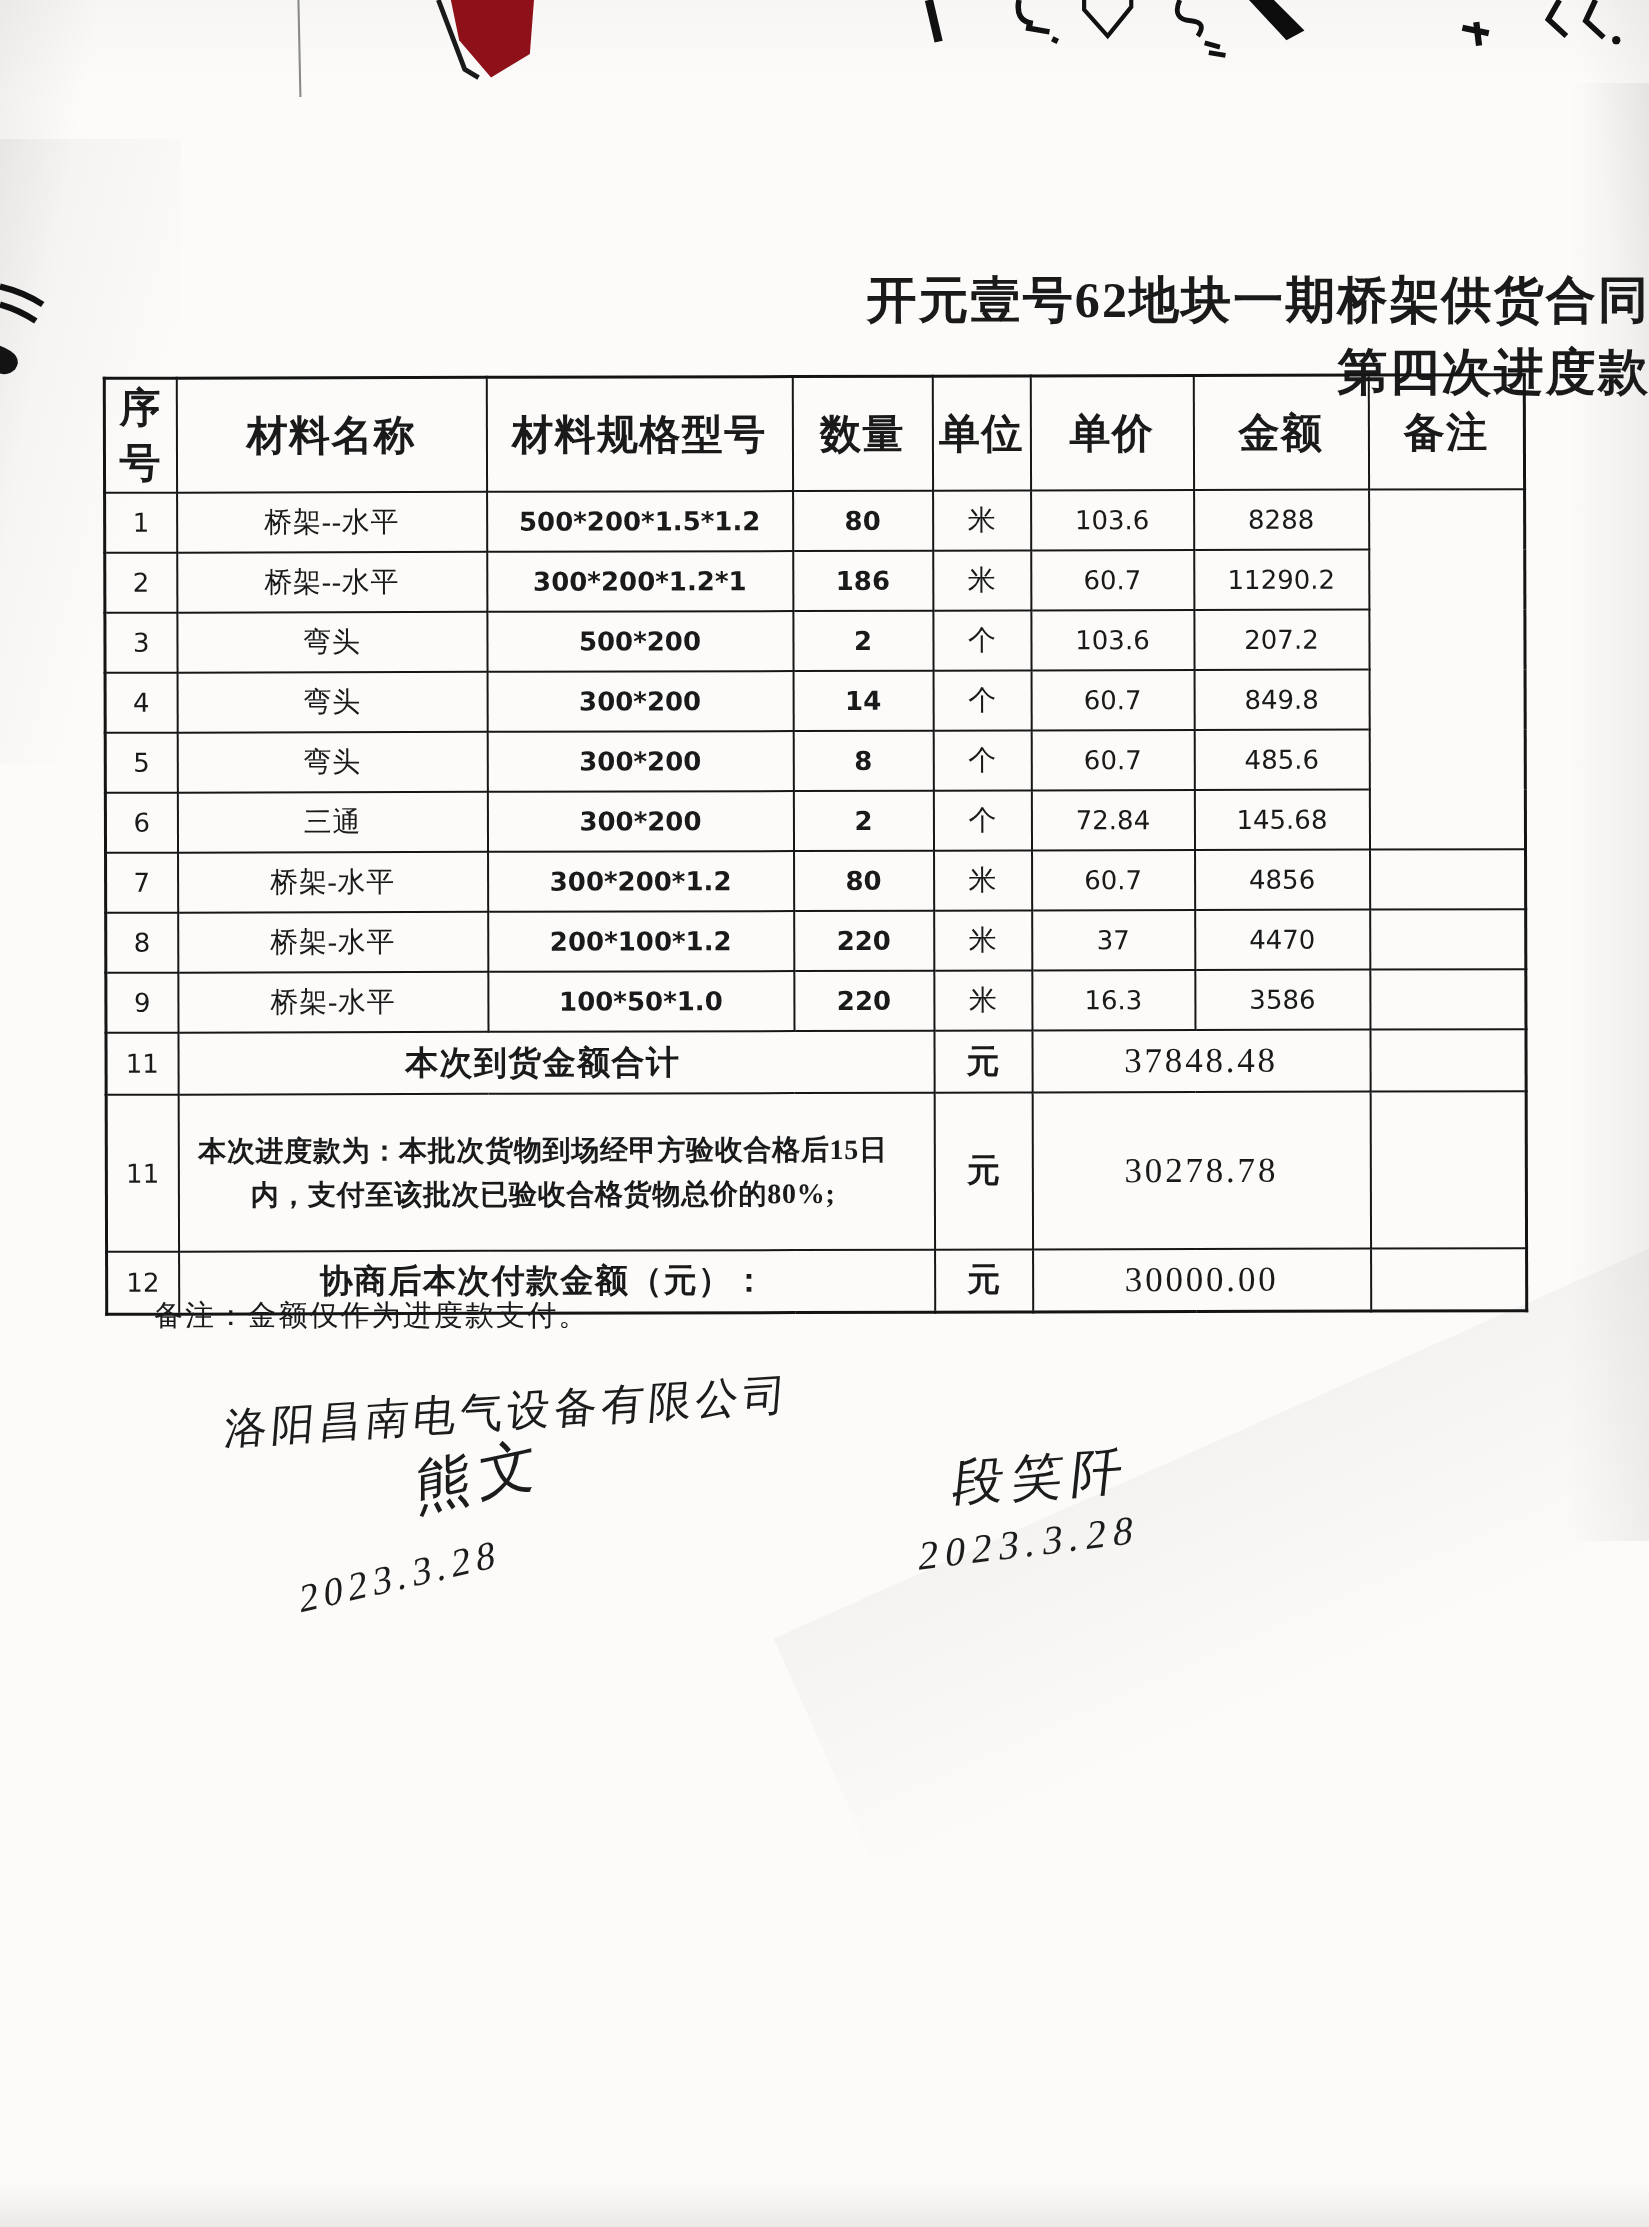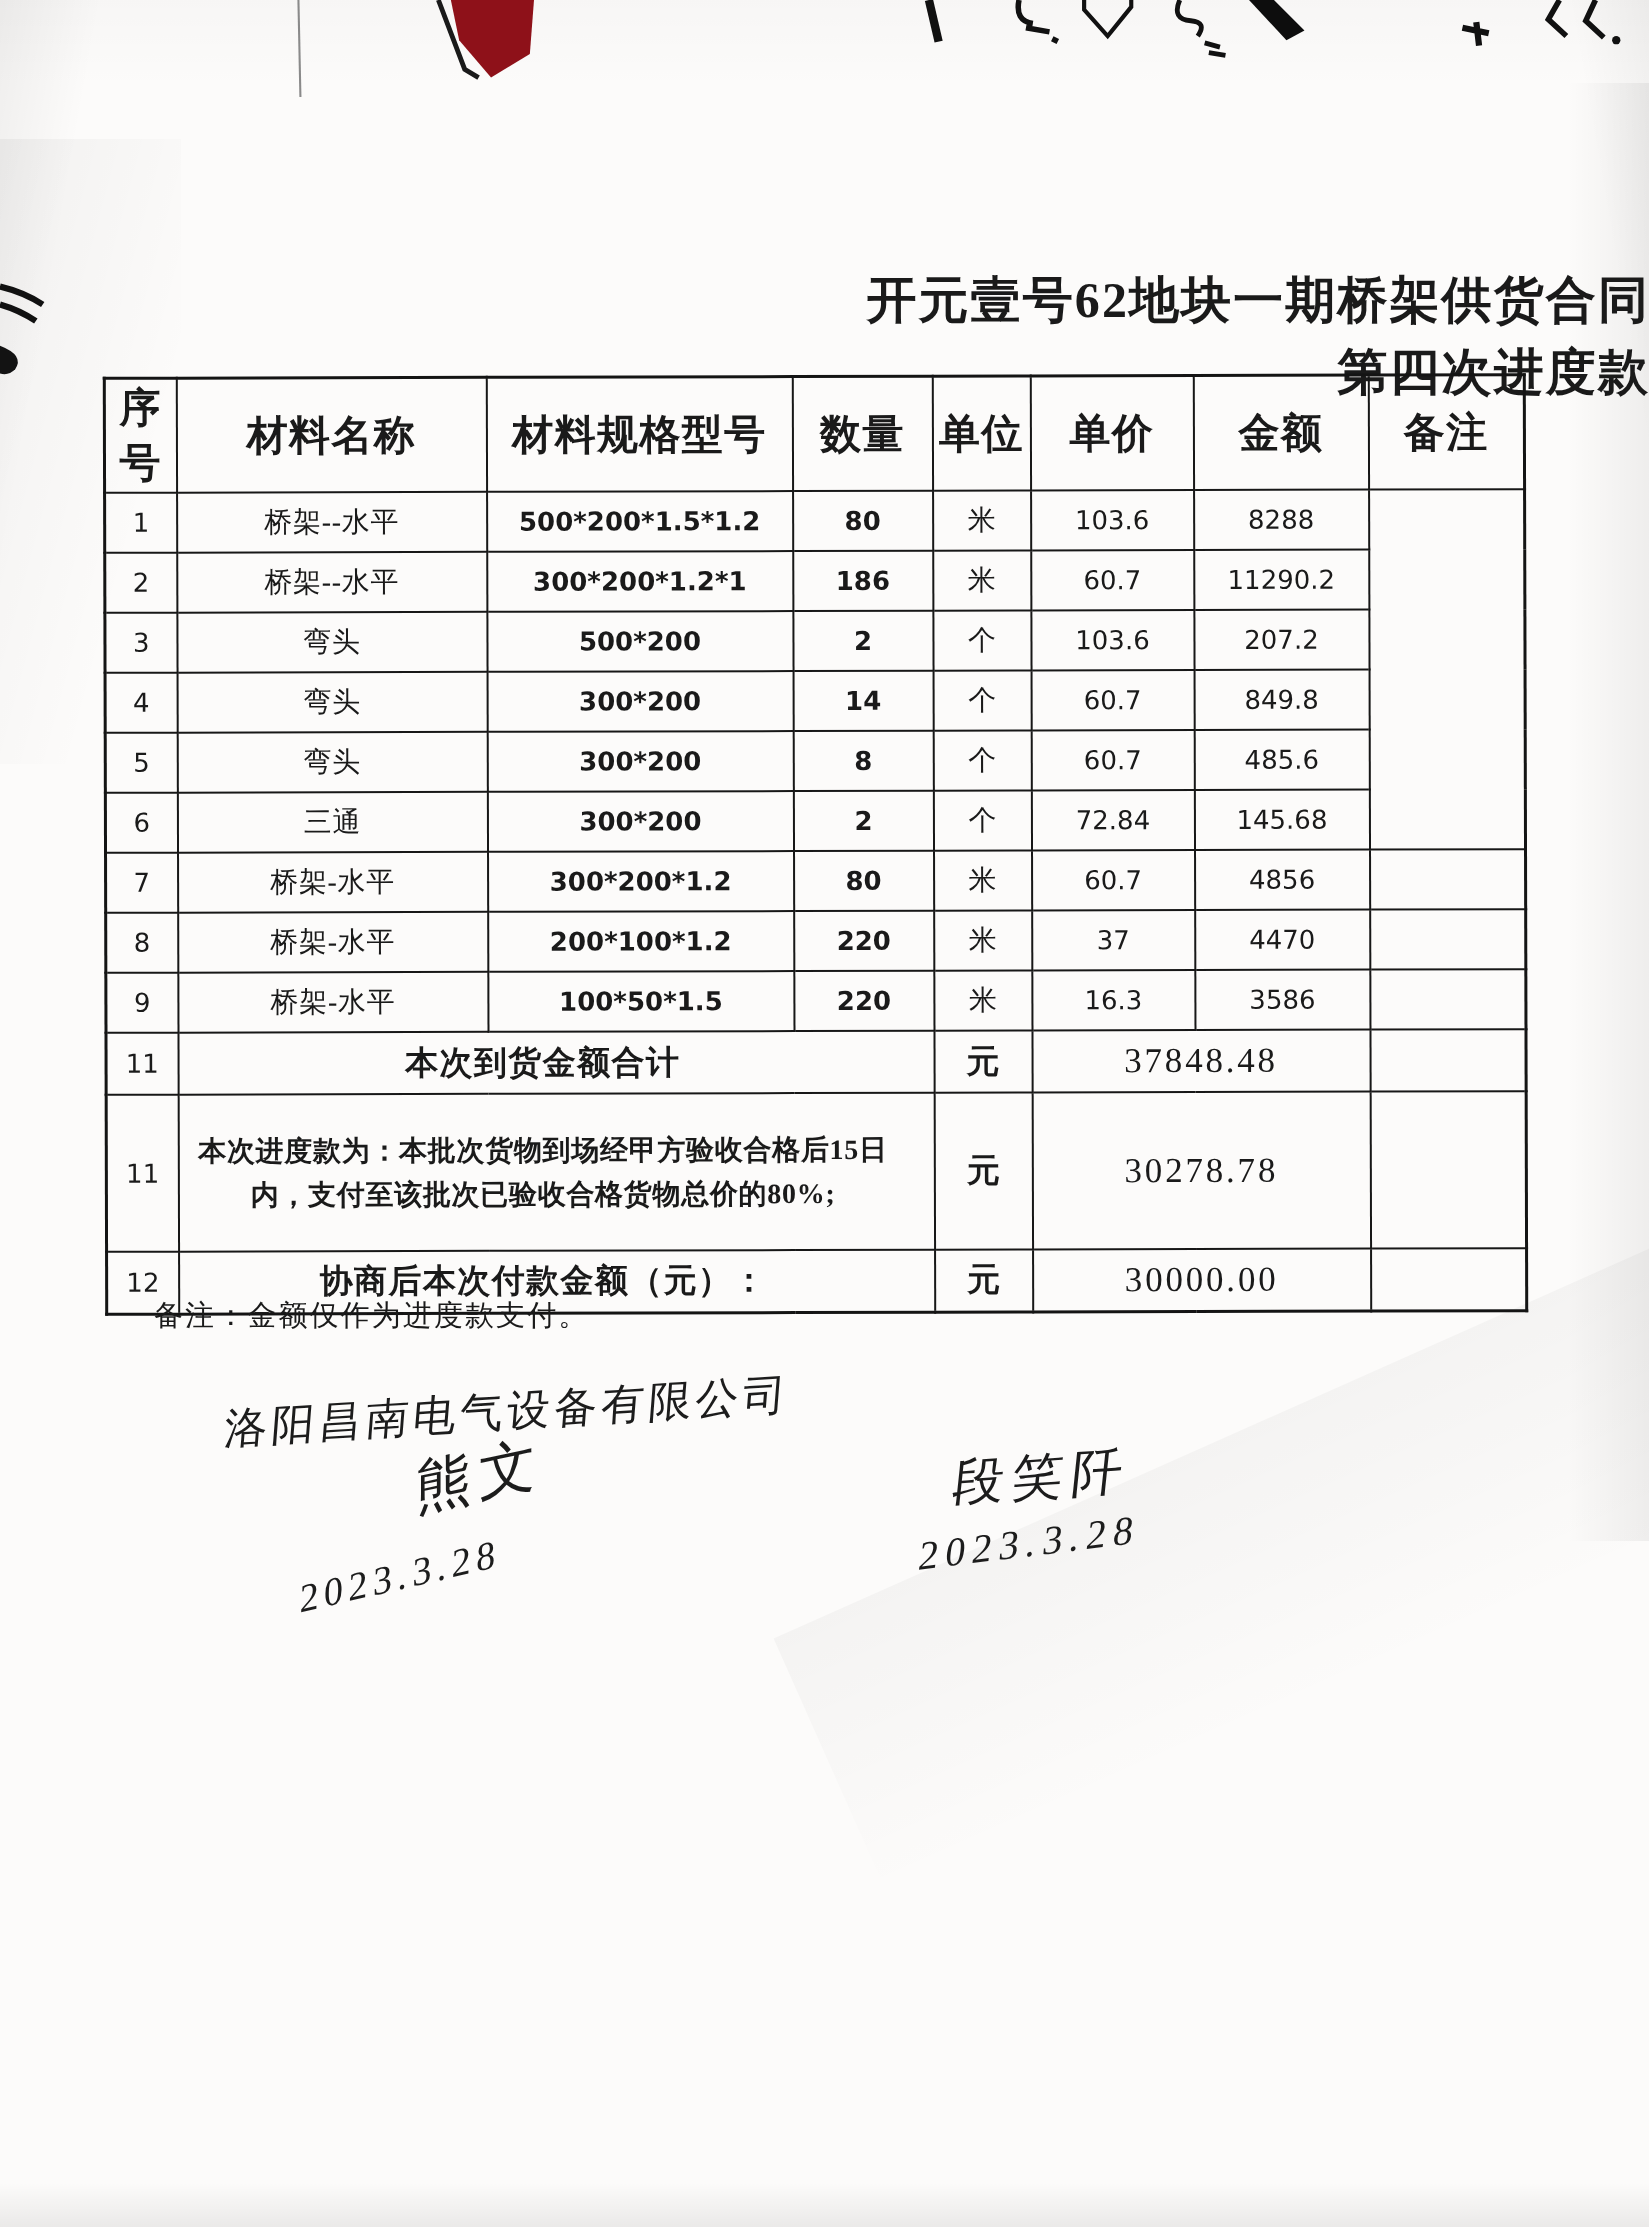--- a/index.html
+++ b/index.html
@@ -200,21 +200,21 @@
           <td class="c-spec">200*100*1.2</td>
           <td class="c-qty">220</td>
           <td class="c-unit">米</td>
           <td class="c-price">37</td>
           <td class="c-amount">4470</td>
           <td class="c-remark"></td>
         </tr>
         <tr class="r-item">
           <td class="c-no">9</td>
           <td class="c-name">桥架-水平</td>
-          <td class="c-spec">100*50*1.5</td>
+          <td class="c-spec">100*50*1.0</td>
           <td class="c-qty">220</td>
           <td class="c-unit">米</td>
           <td class="c-price">16.3</td>
           <td class="c-amount">3586</td>
           <td class="c-remark"></td>
         </tr>
         <tr class="r-sum">
           <td class="c-no">11</td>
           <td class="c-desc big" colspan="3">本次到货金额合计</td>
           <td class="c-unit c-yuan">元</td>

